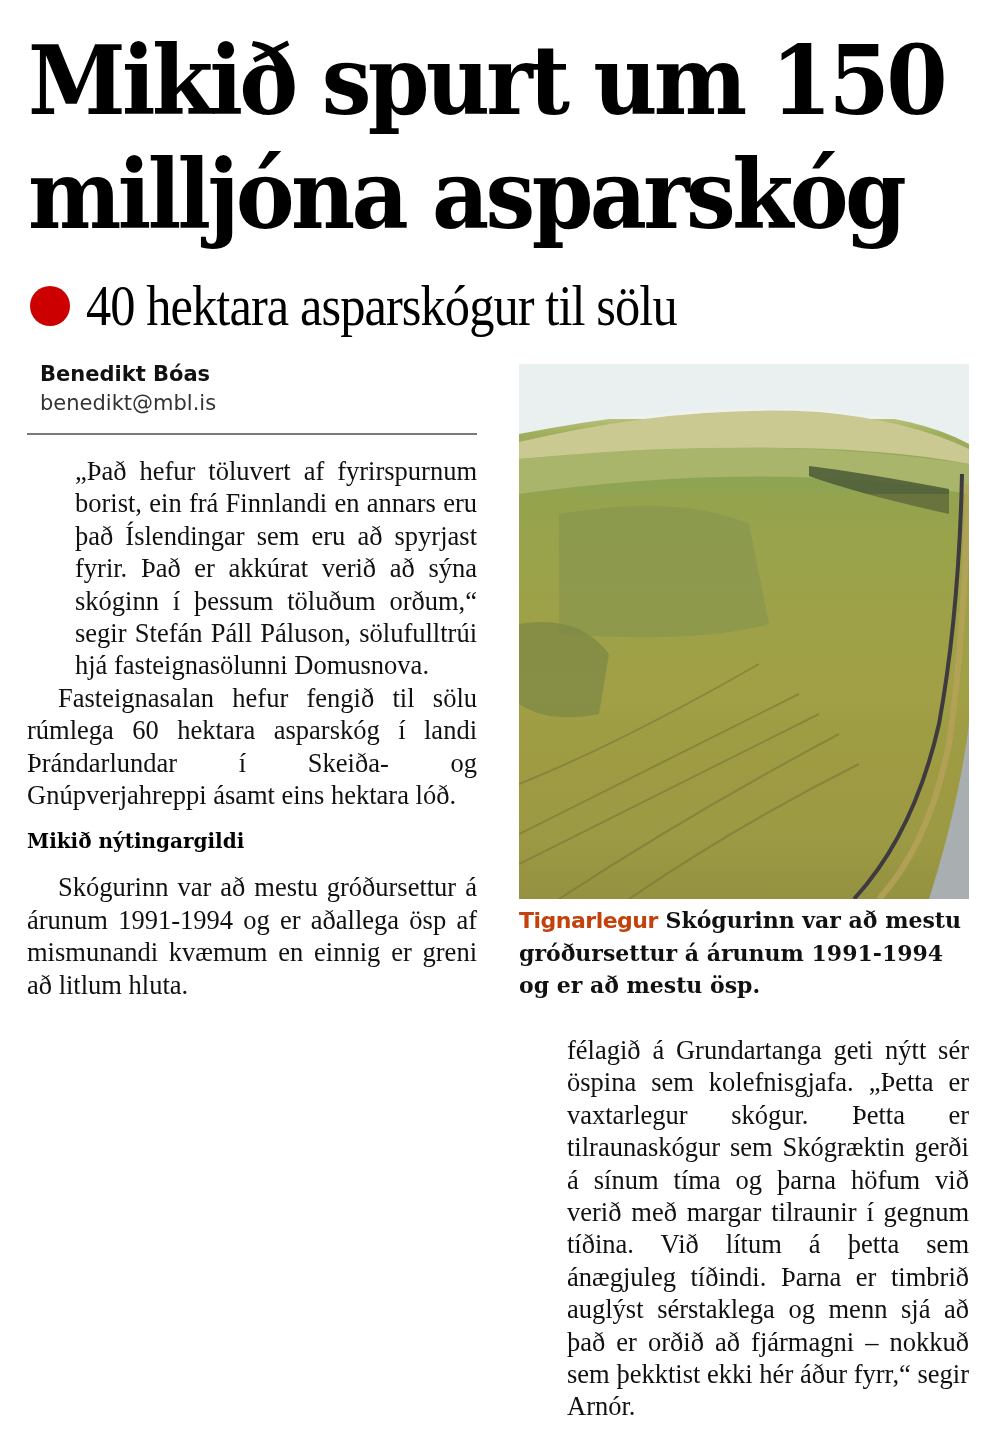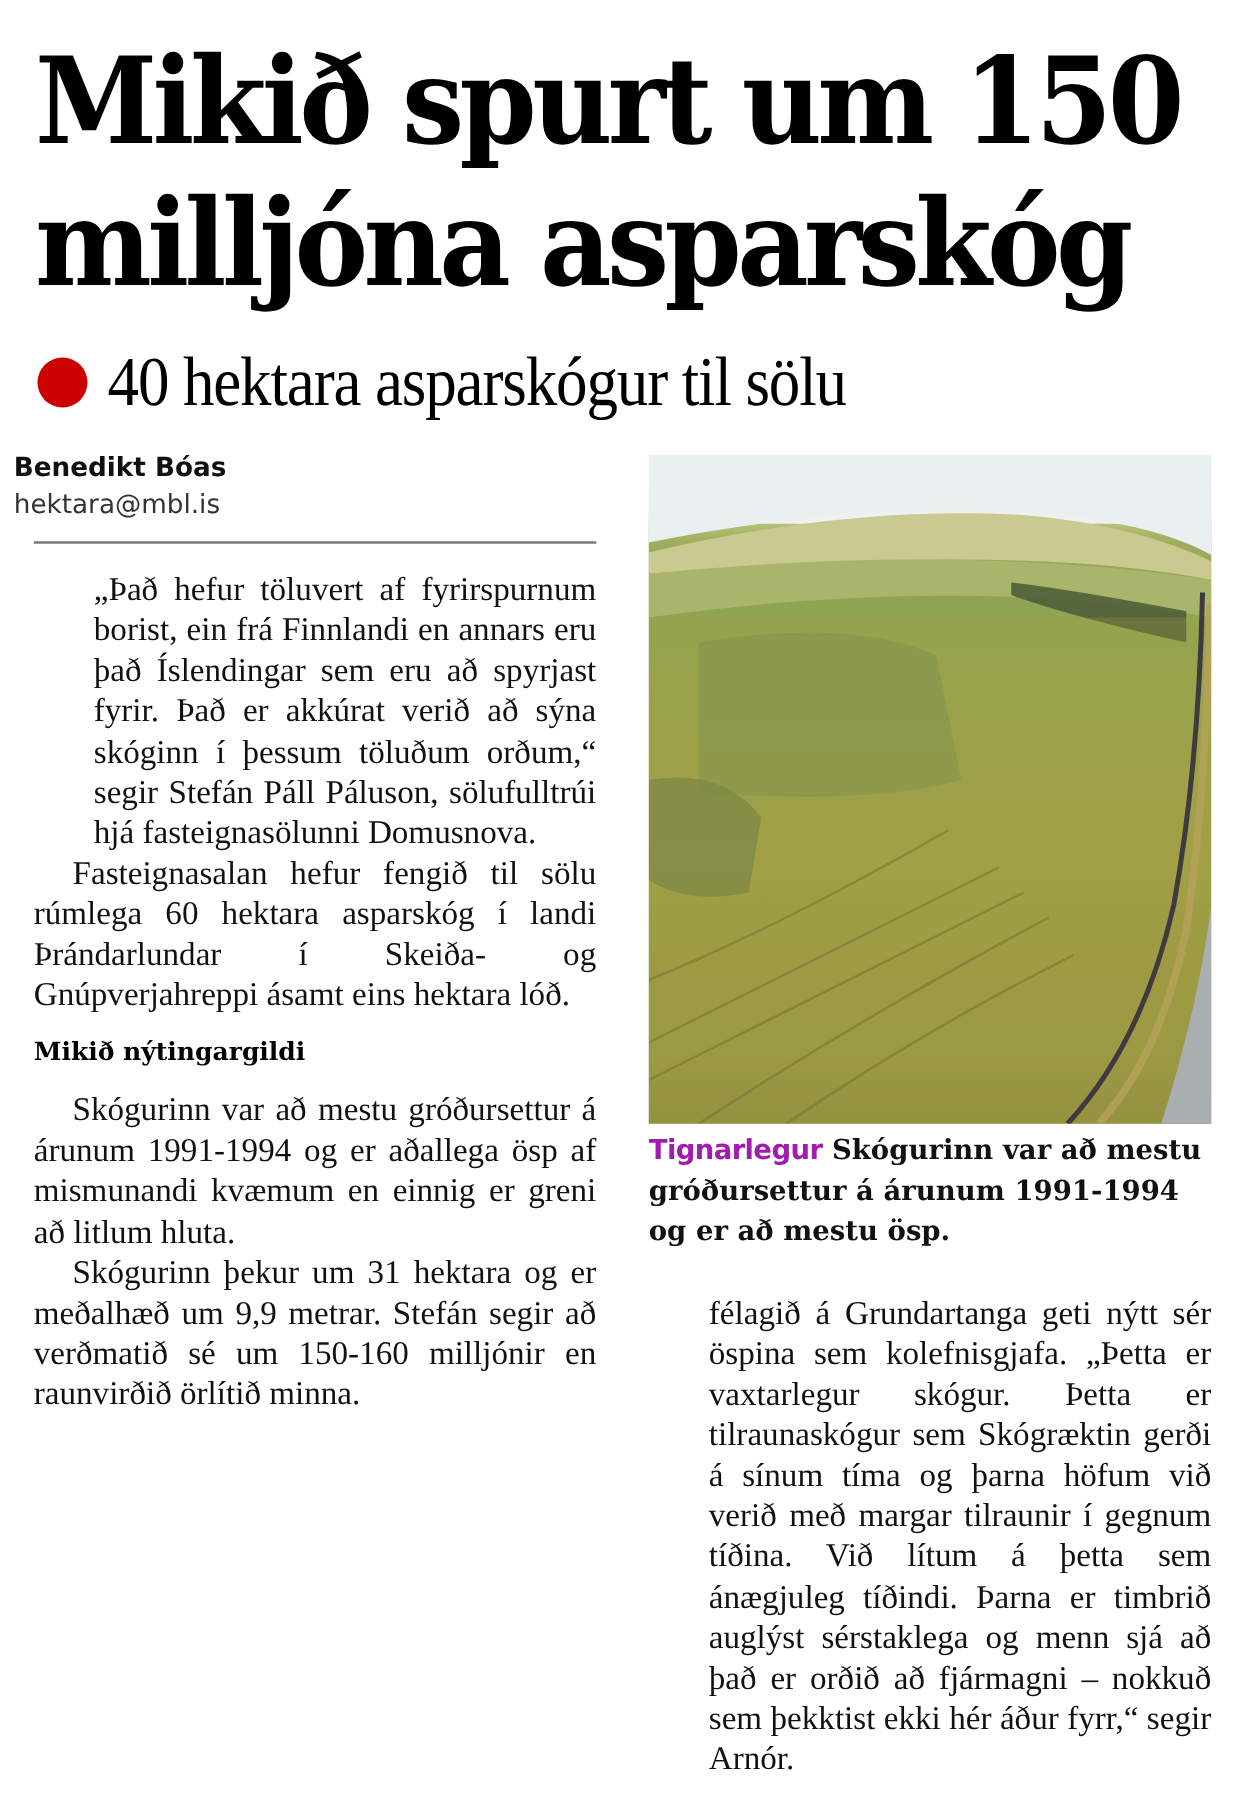--- a/index.html
+++ b/index.html
@@ -29,21 +29,21 @@
       width: 40px; height: 40px; border-radius: 50%;
       background: #cc0000; flex: 0 0 auto; margin-right: 16px;
     }
     .subhead-text {
       font-family: "Liberation Serif", serif;
       font-size: 56px; color: #000; letter-spacing: -1px;
       transform: scaleX(0.9); transform-origin: left center;
       display: inline-block;
     }
 
-    .byline { position: absolute; left: 11px; top: 360px; width: 450px; }
+    .byline { position: absolute; left: 40px; top: 360px; width: 450px; }
     .byline-name {
       font-family: "DejaVu Sans", sans-serif; font-weight: bold;
       font-size: 21px; line-height: 28px; color: #111;
     }
     .byline-email {
       font-family: "DejaVu Sans", sans-serif; font-weight: normal;
       font-size: 21px; line-height: 30px; color: #333;
     }
     .rule {
       position: absolute; left: 27px; top: 433px; width: 450px; height: 2px;
@@ -80,48 +80,47 @@
     }
     .photo svg { position: absolute; left: 0; top: 0; width: 100%; height: 100%; }
 
     .caption {
       position: absolute; left: 519px; top: 904px; width: 450px;
       font-family: "DejaVu Serif", serif; font-weight: bold;
       font-size: 22px; line-height: 32px; color: #111;
     }
     .caption-lead {
       font-family: "DejaVu Sans", sans-serif; font-weight: bold;
-      color: #a21caf; letter-spacing: -0.5px;
+      color: #c2410c; letter-spacing: -0.5px;
     }
   </style>
 </head>
 <body>
 
 <h1 class="headline">
   <span class="line">Mikið spurt um 150</span>
   <span class="line">milljóna asparskóg</span>
 </h1>
 
 <div class="subhead">
   <span class="bullet"></span>
   <span class="subhead-text">40 hektara asparskógur til sölu</span>
 </div>
 
 <div class="byline">
   <div class="byline-name">Benedikt Bóas</div>
-  <div class="byline-email">hektara@mbl.is</div>
+  <div class="byline-email">benedikt@mbl.is</div>
 </div>
 <div class="rule"></div>
 
 <div class="col col-left">
   <p class="cont">„Það hefur töluvert af fyrirspurnum borist, ein frá Finnlandi en annars eru það Íslendingar sem eru að spyrjast fyrir. Það er akkúrat verið að sýna skóginn í þessum töluðum orðum,“ segir Stefán Páll Páluson, sölufulltrúi hjá fasteignasölunni Domusnova.</p>
   <p class="indent">Fasteignasalan hefur fengið til sölu rúmlega 60 hektara asparskóg í landi Þrándarlundar í Skeiða- og Gnúpverjahreppi ásamt eins hektara lóð.</p>
   <h2 class="subheading">Mikið nýtingargildi</h2>
   <p class="indent">Skógurinn var að mestu gróðursettur á árunum 1991-1994 og er aðallega ösp af mismunandi kvæmum en einnig er greni að litlum hluta.</p>
-  <p class="indent">Skógurinn þekur um 31 hektara og er meðalhæð um 9,9 metrar. Stefán segir að verðmatið sé um 150-160 milljónir en raunvirðið örlítið minna.</p>
 </div>
 
 <div class="photo">
   <svg viewBox="0 0 450 535" preserveAspectRatio="none">
 
     <rect x="0" y="0" width="450" height="55" fill="#eef2ee"></rect>
     <path d="M0 70 Q 160 38 300 46 Q 400 52 450 80 L450 0 L0 0 Z" fill="#eaeff0"></path>
 
     <path d="M0 78 Q 160 40 300 48 Q 390 56 450 85 L450 100 Q 300 70 0 95 Z" fill="#c9c991"></path>
 

